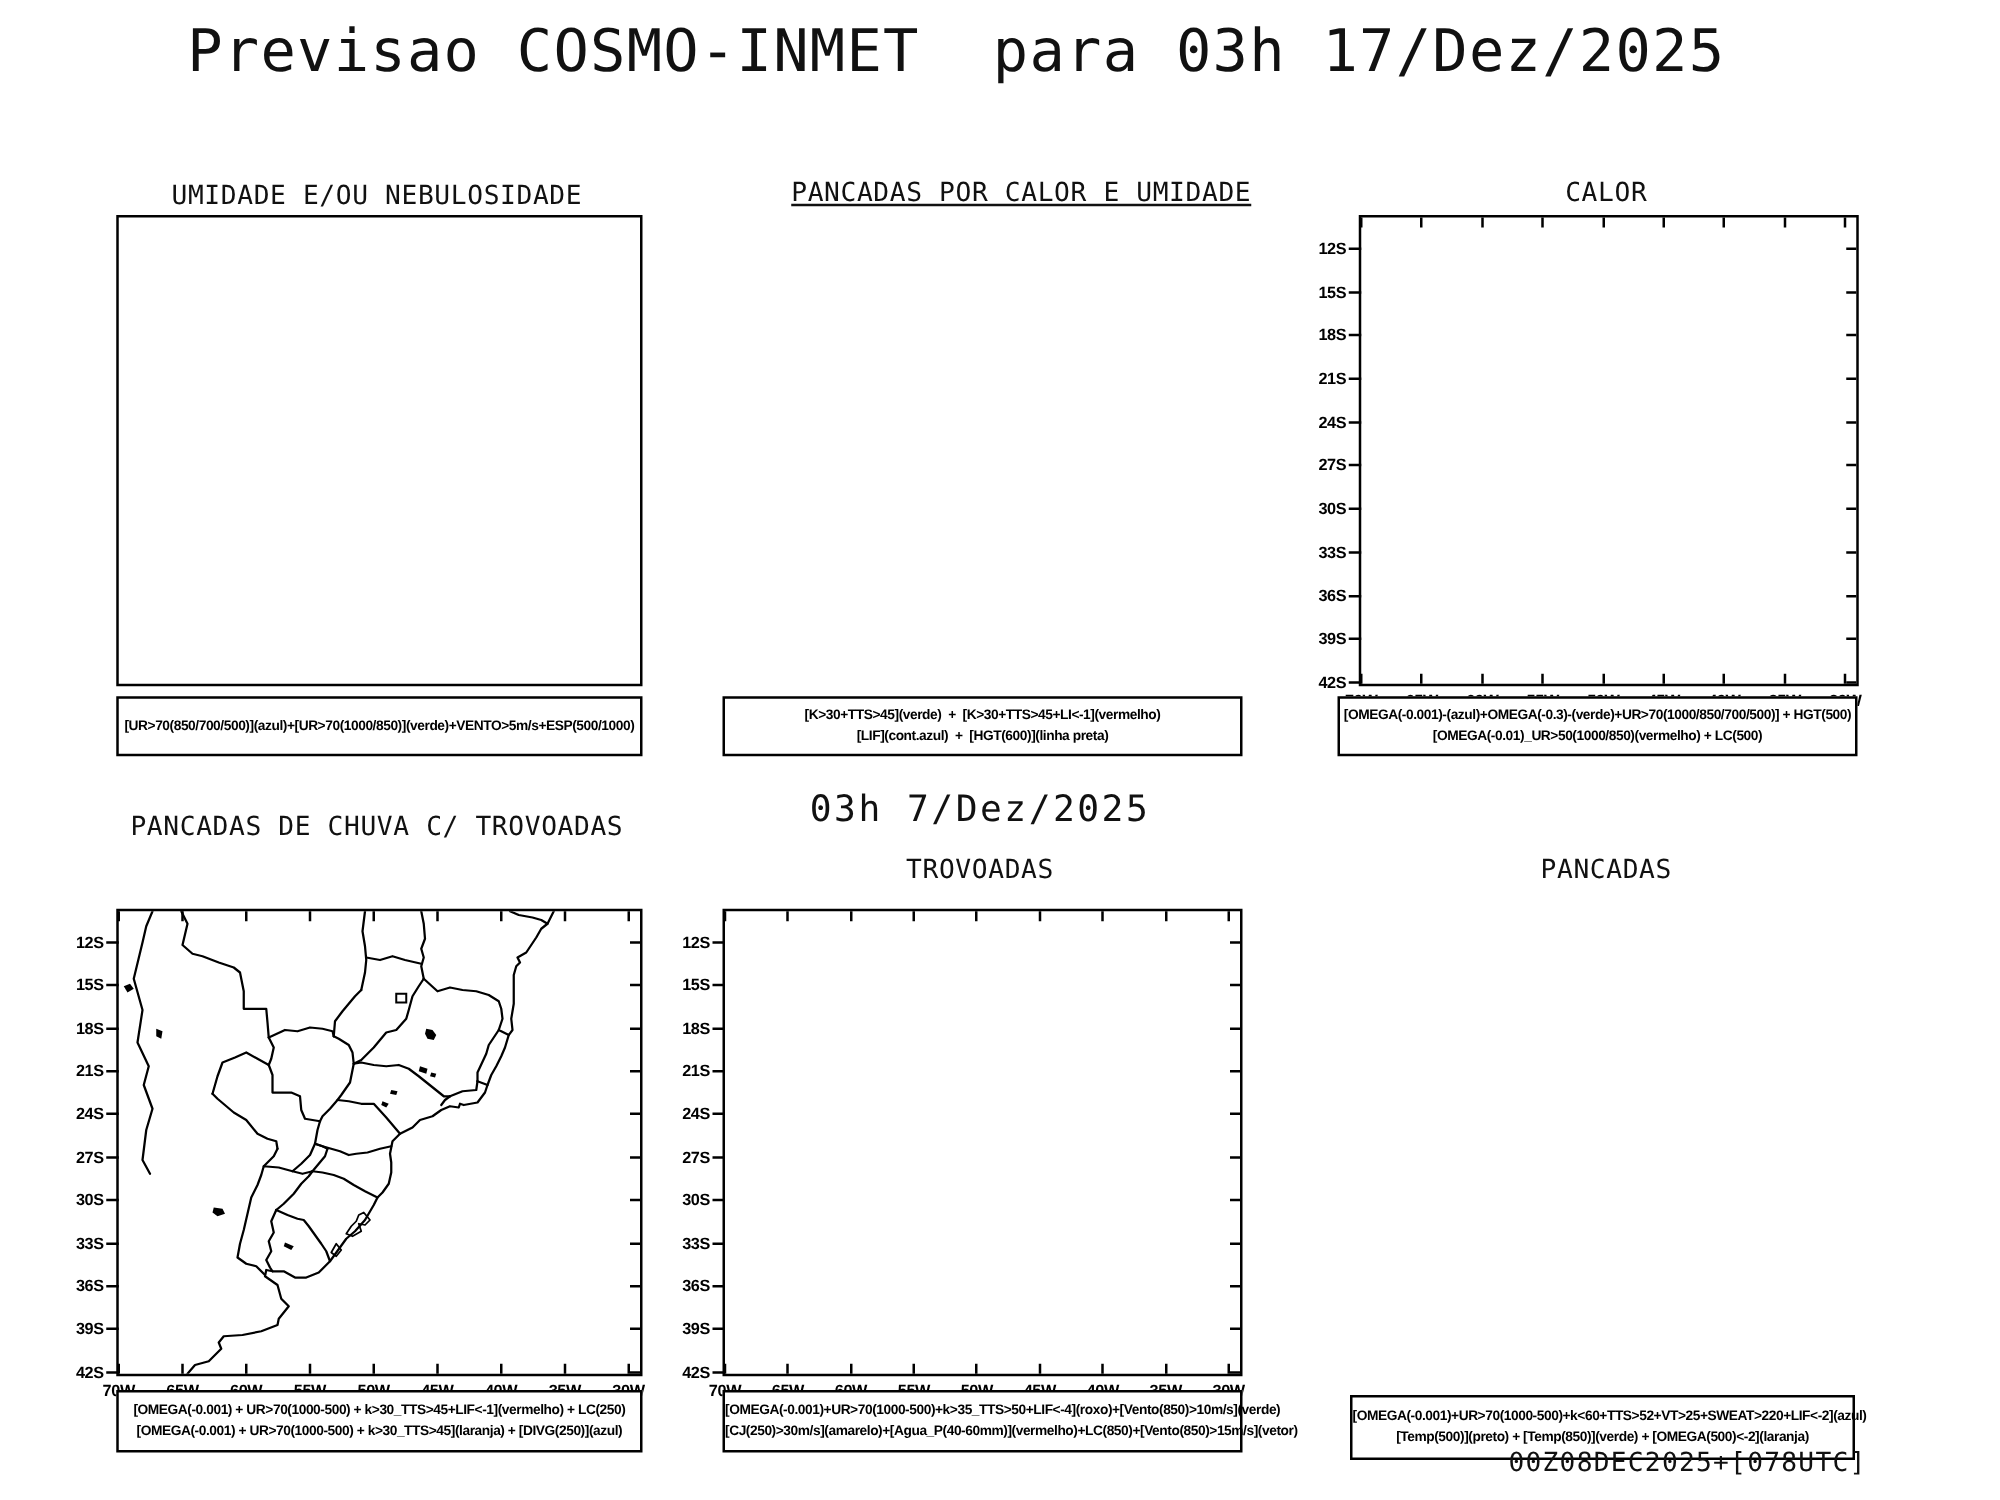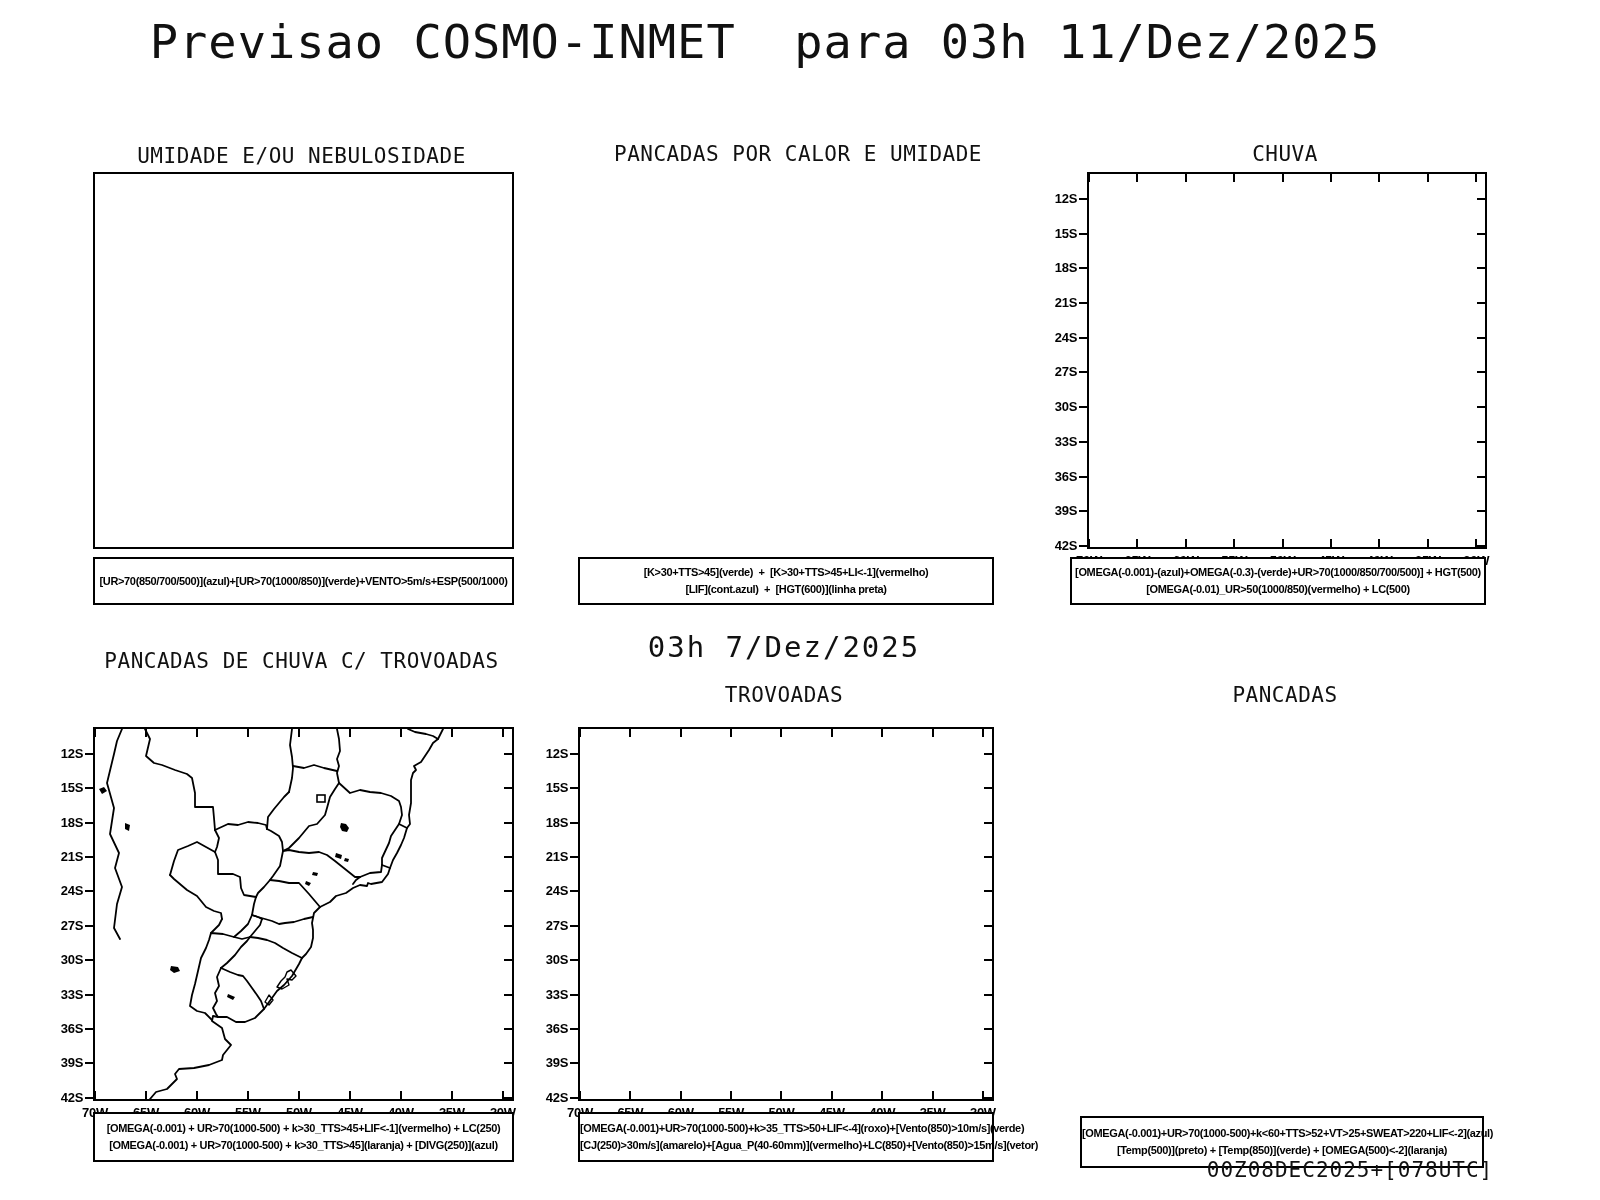--- a/index.html
+++ b/index.html
@@ -24,25 +24,25 @@
   .tick-dash{position:absolute;background:#000;}
   svg.basemap{position:absolute;left:0;top:0;width:100%;height:100%;}
   svg.basemap path{fill:none;stroke:#000;stroke-width:1.8;stroke-linejoin:round;stroke-linecap:round;}
   svg.basemap path.waterbody{fill:#000;stroke:none;}
   svg.basemap path.lagoon{fill:none;stroke:#000;stroke-width:1.4;}
   svg.basemap rect.df{fill:none;stroke:#000;stroke-width:1.6;}
 </style>
 </head>
 <body>
 
-<div class="main-title mono">Previsao COSMO-INMET  para 03h 11/Dez/2025</div>
+<div class="main-title mono">Previsao COSMO-INMET  para 03h 17/Dez/2025</div>
 
 <div class="panel-title mono" style="left:93px;top:144px;width:417px;">UMIDADE E/OU NEBULOSIDADE</div>
-<div class="panel-title mono" style="left:592px;top:142px;width:412px;">PANCADAS POR CALOR E UMIDADE</div>
-<div class="panel-title mono" style="left:1087px;top:142px;width:396px;">CHUVA</div>
+<div class="panel-title mono" style="left:611px;top:142px;width:412px;text-decoration:underline;">PANCADAS POR CALOR E UMIDADE</div>
+<div class="panel-title mono" style="left:1087px;top:142px;width:396px;">CALOR</div>
 
 <div class="plot-box" style="left:93px;top:172px;width:417px;height:373px;"></div>
 
 <div class="plot-box ticks" style="left:1087px;top:172px;width:396px;height:373px;">
     <div class="tick-lbl" style="top: calc(6.7% - 8px); left: -56px; width: 44px; text-align: right;">12S</div>
     <div class="tick-dash" style="top: calc(6.7% - 1px); left: -10px; width: 10px; height: 2px;"></div>
     <div class="tick-dash" style="top: calc(6.7% - 1px); right: 0px; width: 8px; height: 2px;"></div>
     <div class="tick-lbl" style="top: calc(16% - 8px); left: -56px; width: 44px; text-align: right;">15S</div>
     <div class="tick-dash" style="top: calc(16% - 1px); left: -10px; width: 10px; height: 2px;"></div>
     <div class="tick-dash" style="top: calc(16% - 1px); right: 0px; width: 8px; height: 2px;"></div>

